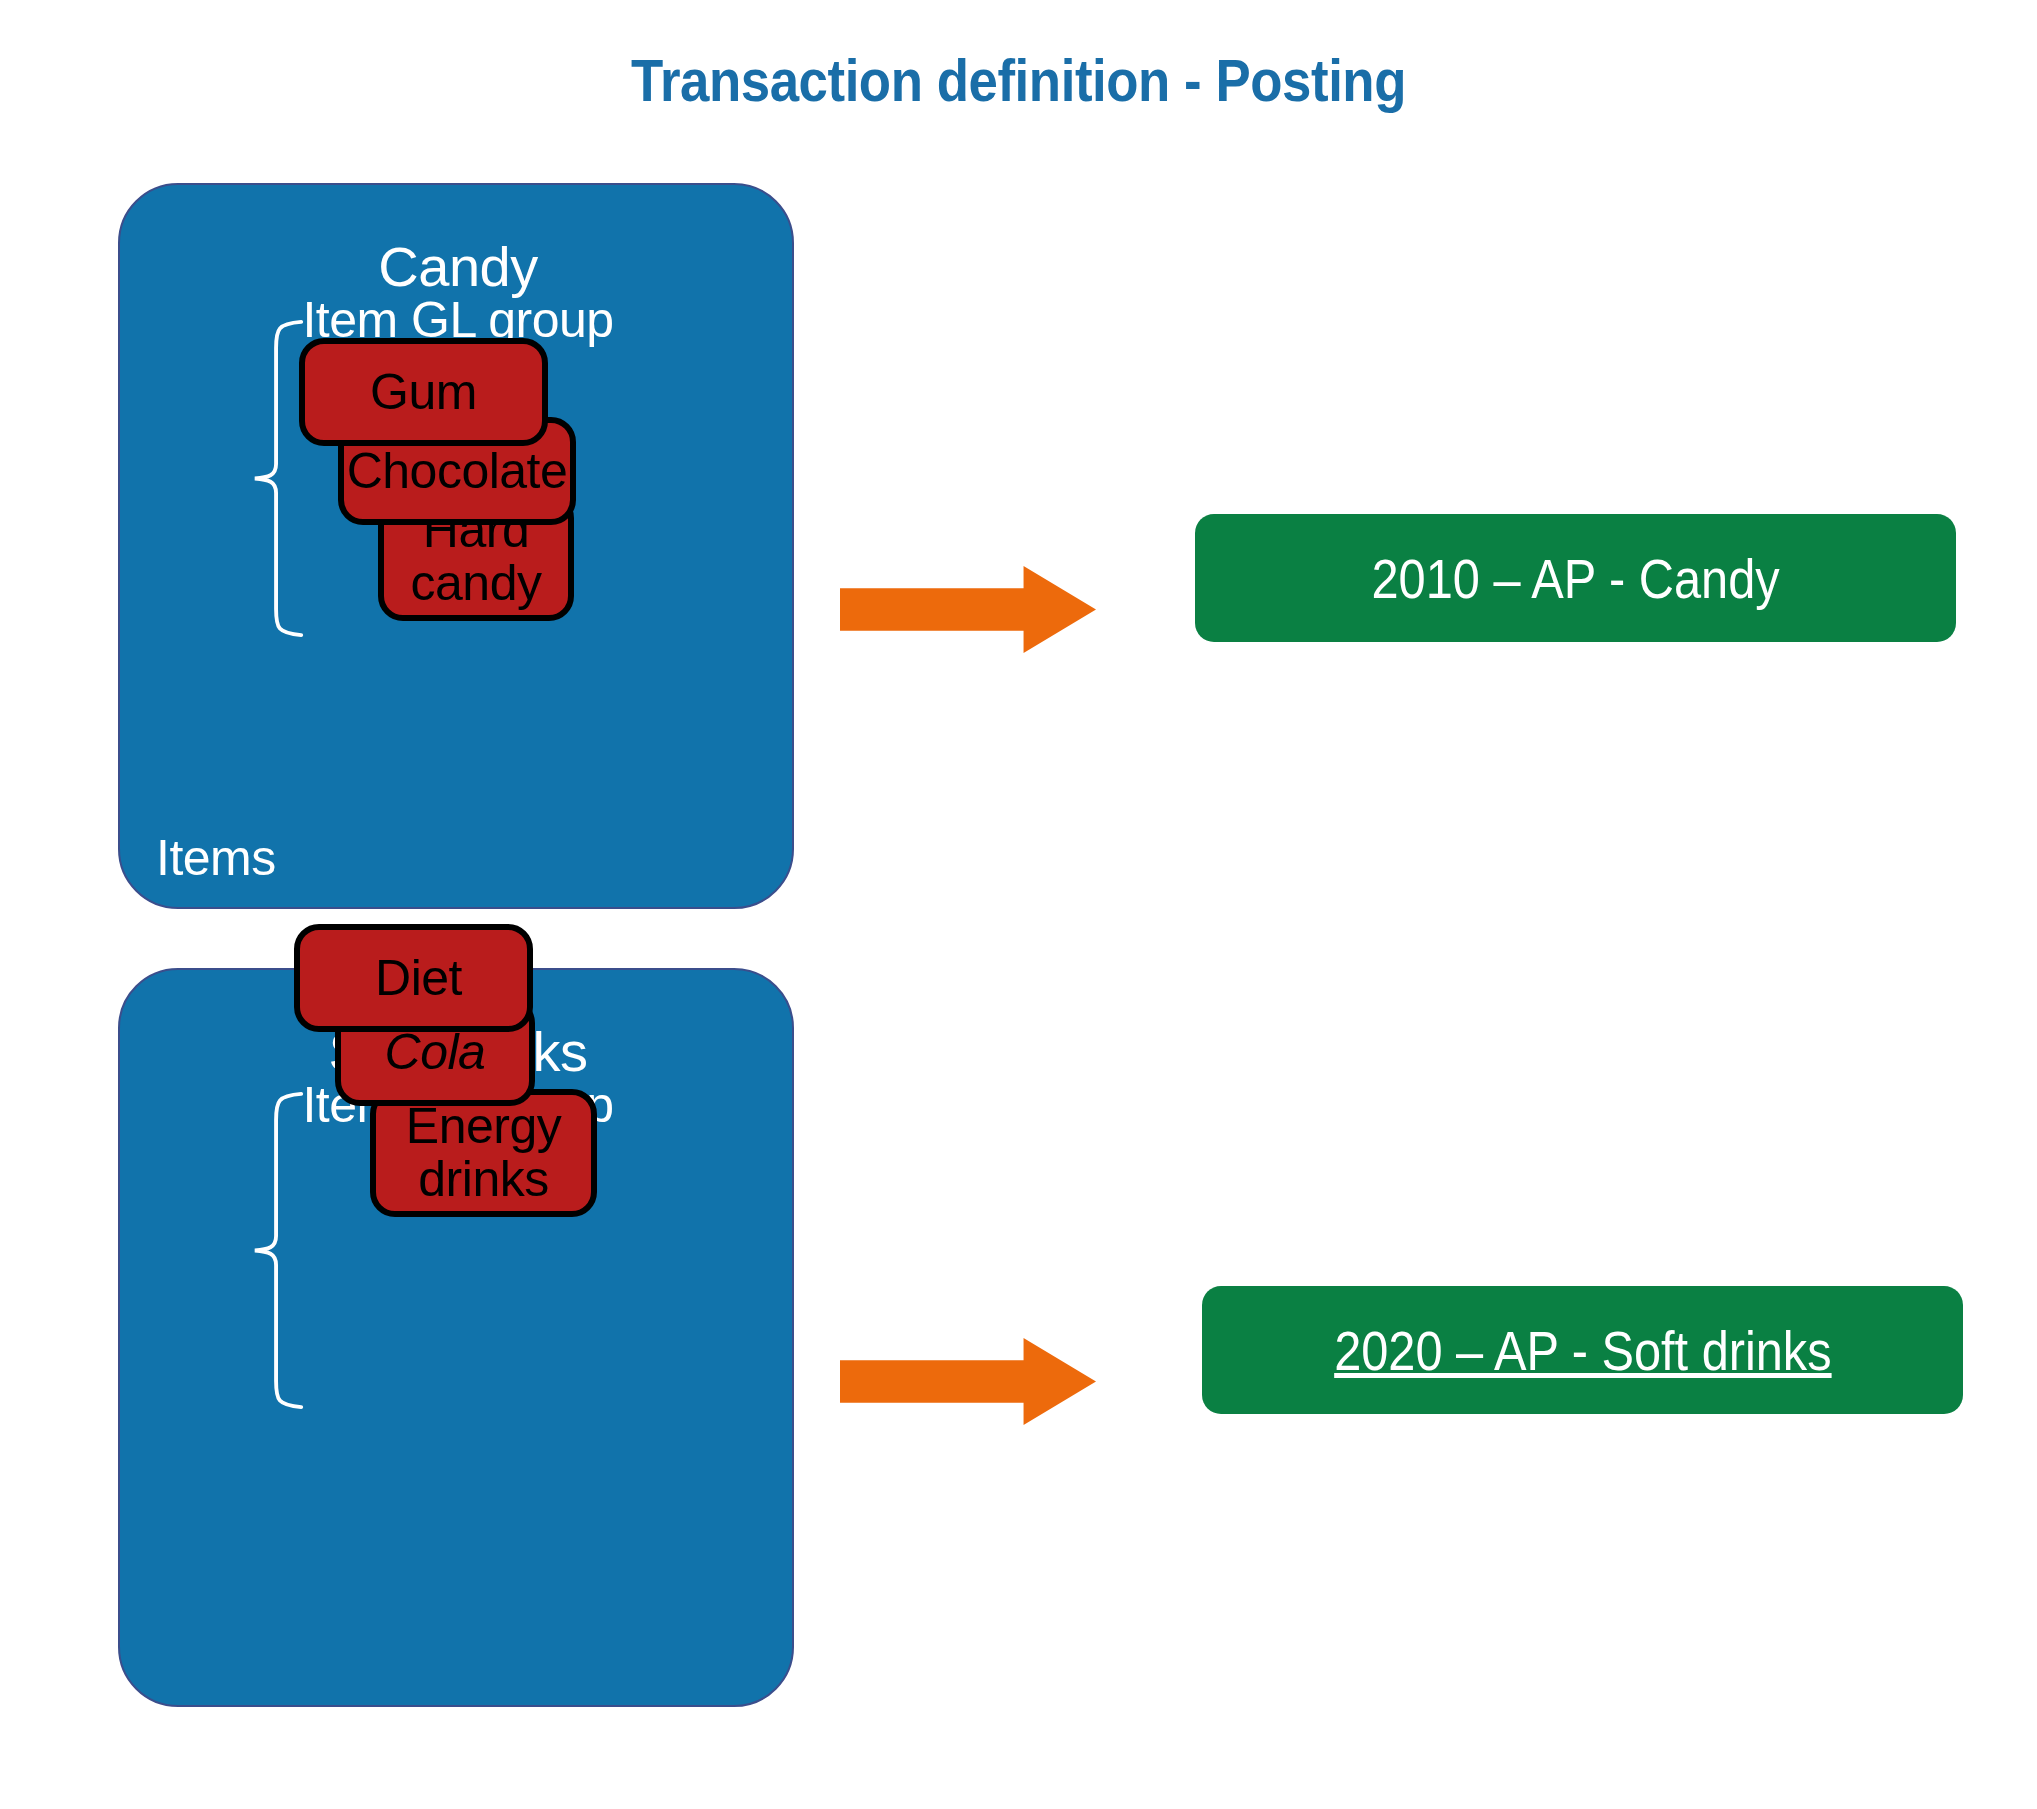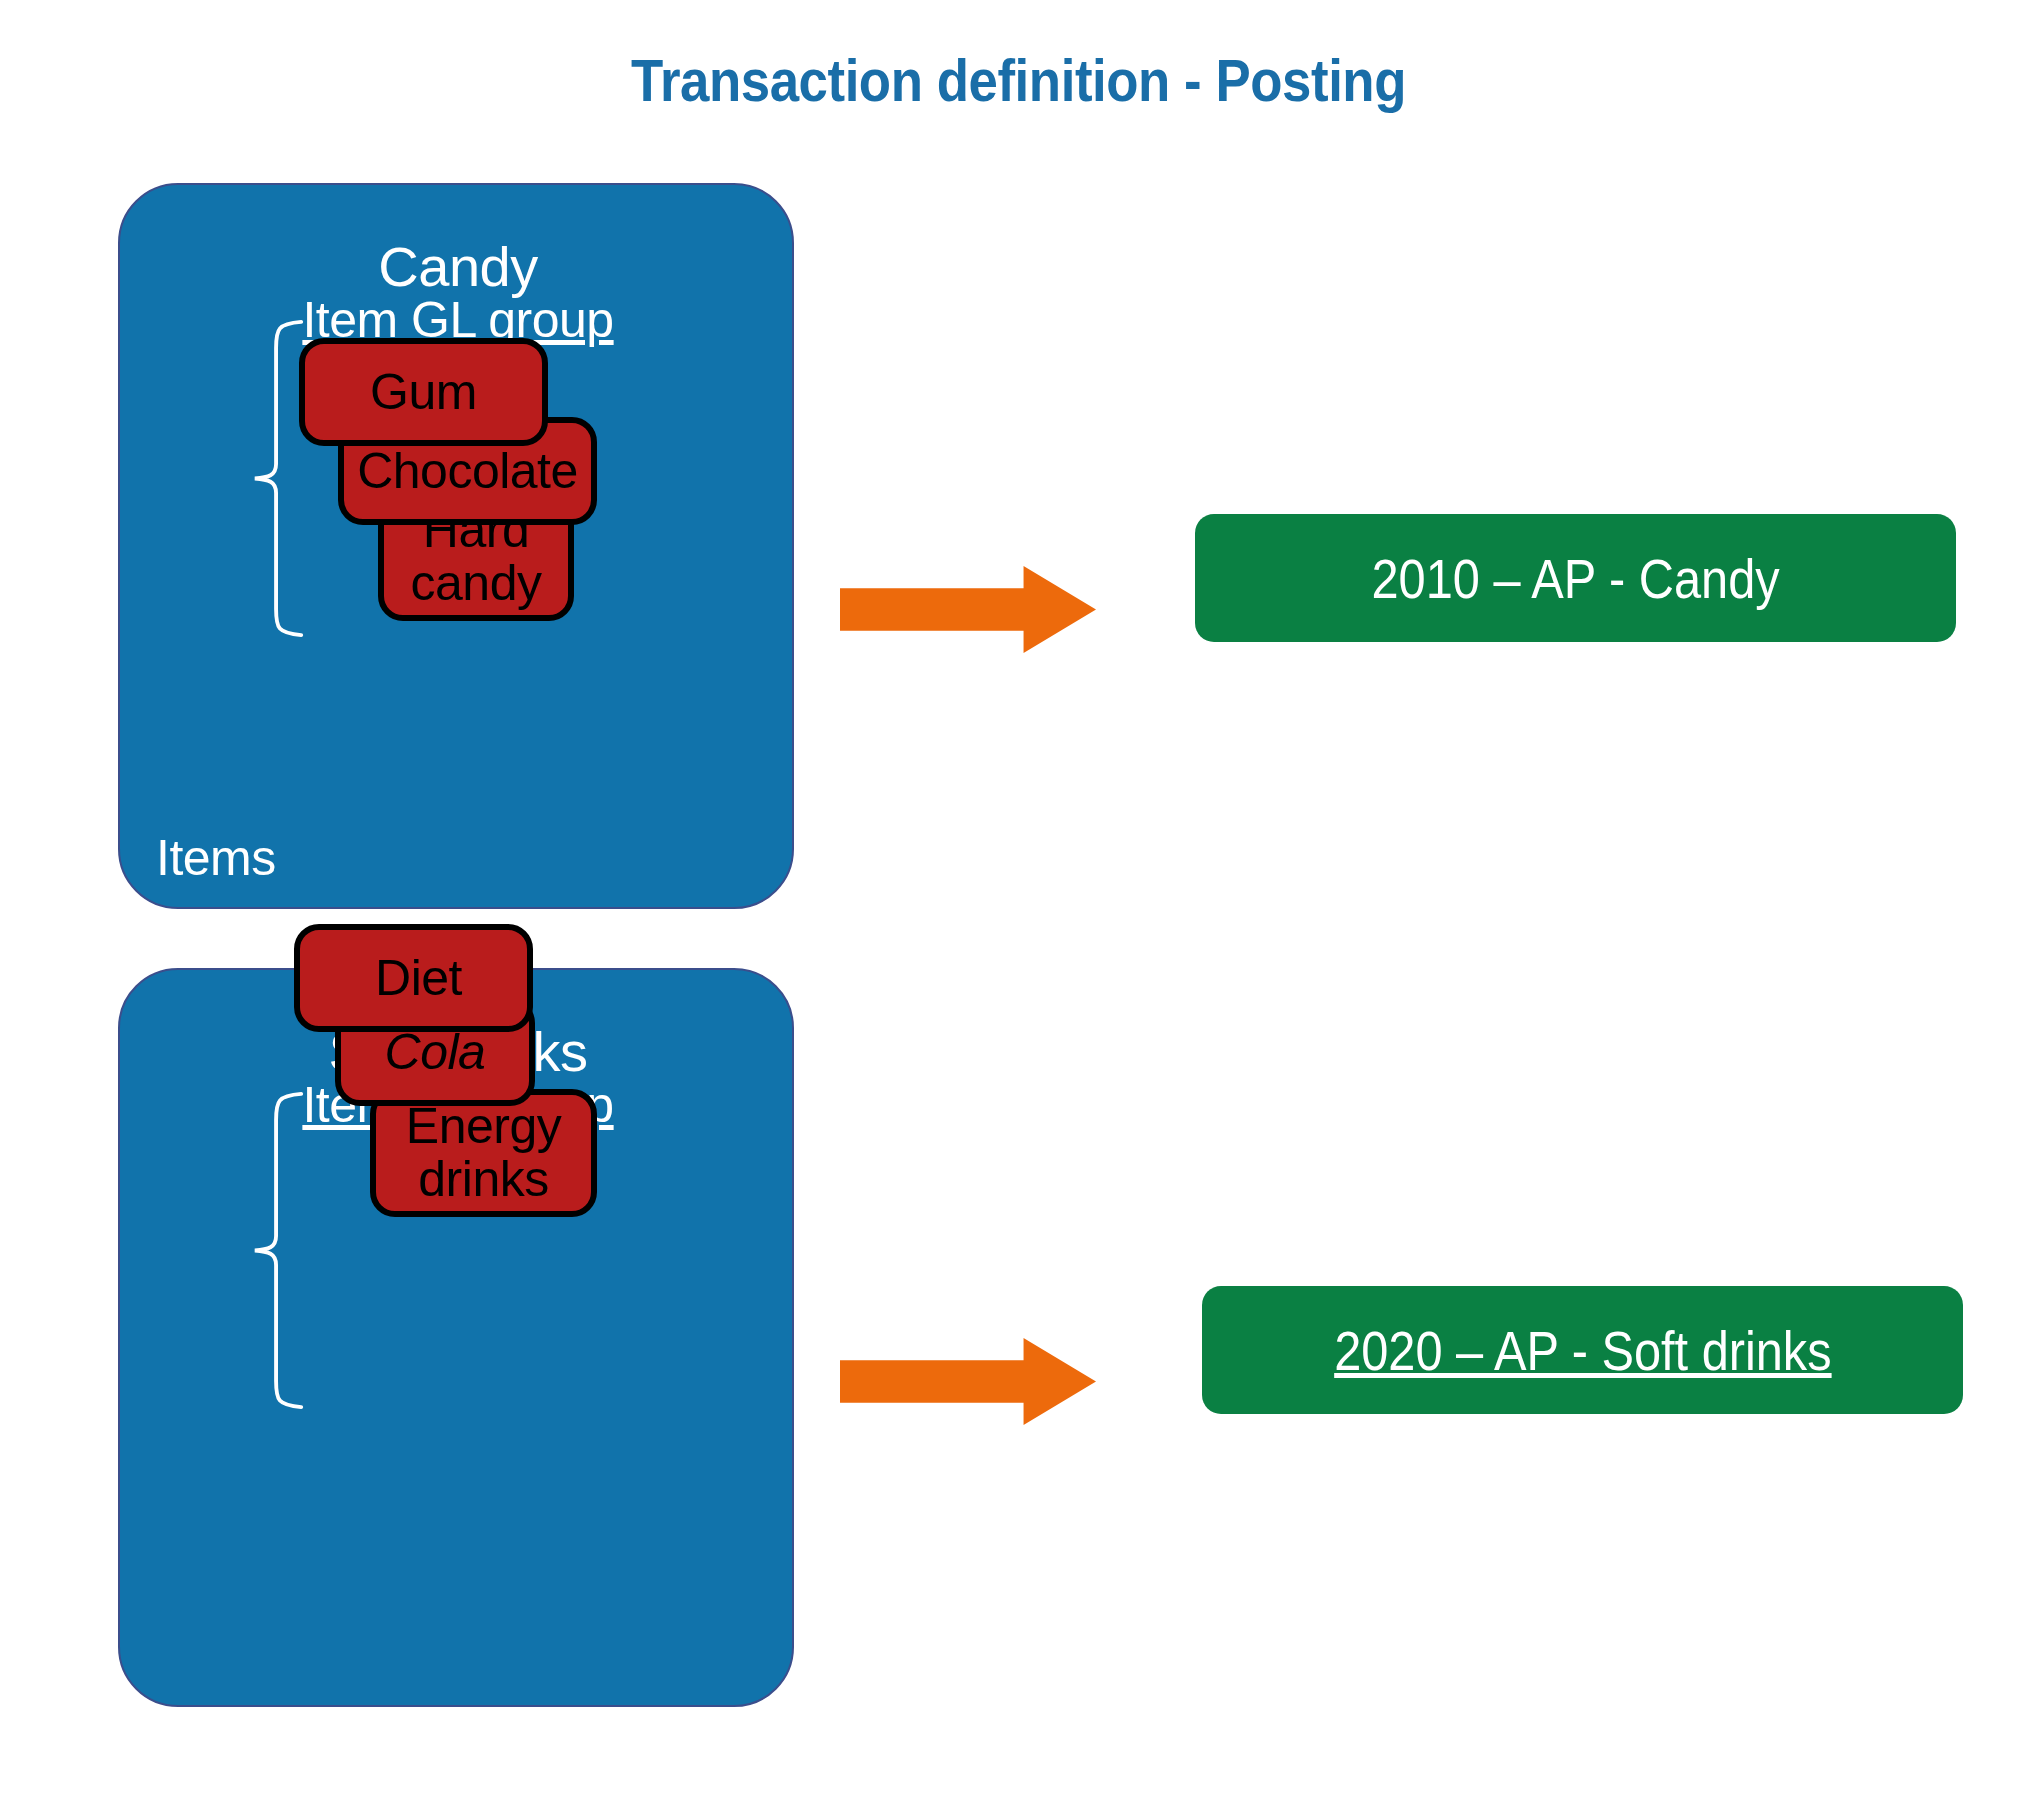--- a/index.html
+++ b/index.html
@@ -54,21 +54,20 @@
   }
   .group-heading .title-line {
     display: block;
     font-size: 56px;
     letter-spacing: -0.5px;
   }
   .group-heading .sub-line {
     display: block;
     font-size: 50px;
     letter-spacing: -0.5px;
-    text-decoration: underline;
   }
   #group-panel-candy .group-heading      { top: 53px; }
   #group-panel-softdrinks .group-heading { top: 53px; }
 
   
   .items-label {
     position: absolute;
     color: #ffffff;
     font-size: 50px;
     letter-spacing: -0.5px;
@@ -96,21 +95,21 @@
     justify-content: center;
     text-align: center;
     color: #000000;
     font-size: 50px;
     line-height: 1.06;
     letter-spacing: -0.5px;
   }
 
   
   #item-card-gum       { left: 299px; top: 338px; width: 249px; height: 108px; z-index: 3; }
-  #item-card-chocolate { left: 338px; top: 417px; width: 259px; height: 108px; z-index: 2; }
+  #item-card-chocolate { left: 338px; top: 417px; width: 238px; height: 108px; z-index: 2; }
   #item-card-hardcandy { left: 378px; top: 493px; width: 196px; height: 128px; z-index: 1; }
 
   
   #item-card-diet         { left: 294px; top: 924px;  width: 239px; height: 108px; z-index: 3; padding-left: 10px; }
   #item-card-cola         { left: 335px; top: 998px; width: 200px; height: 108px; z-index: 2; font-style: italic; }
   #item-card-energydrinks { left: 370px; top: 1089px; width: 227px; height: 128px; z-index: 1; }
 
   
   .flow-arrow { position: absolute; }
   #flow-arrow-candy      { left: 840px; top: 566px;  }

